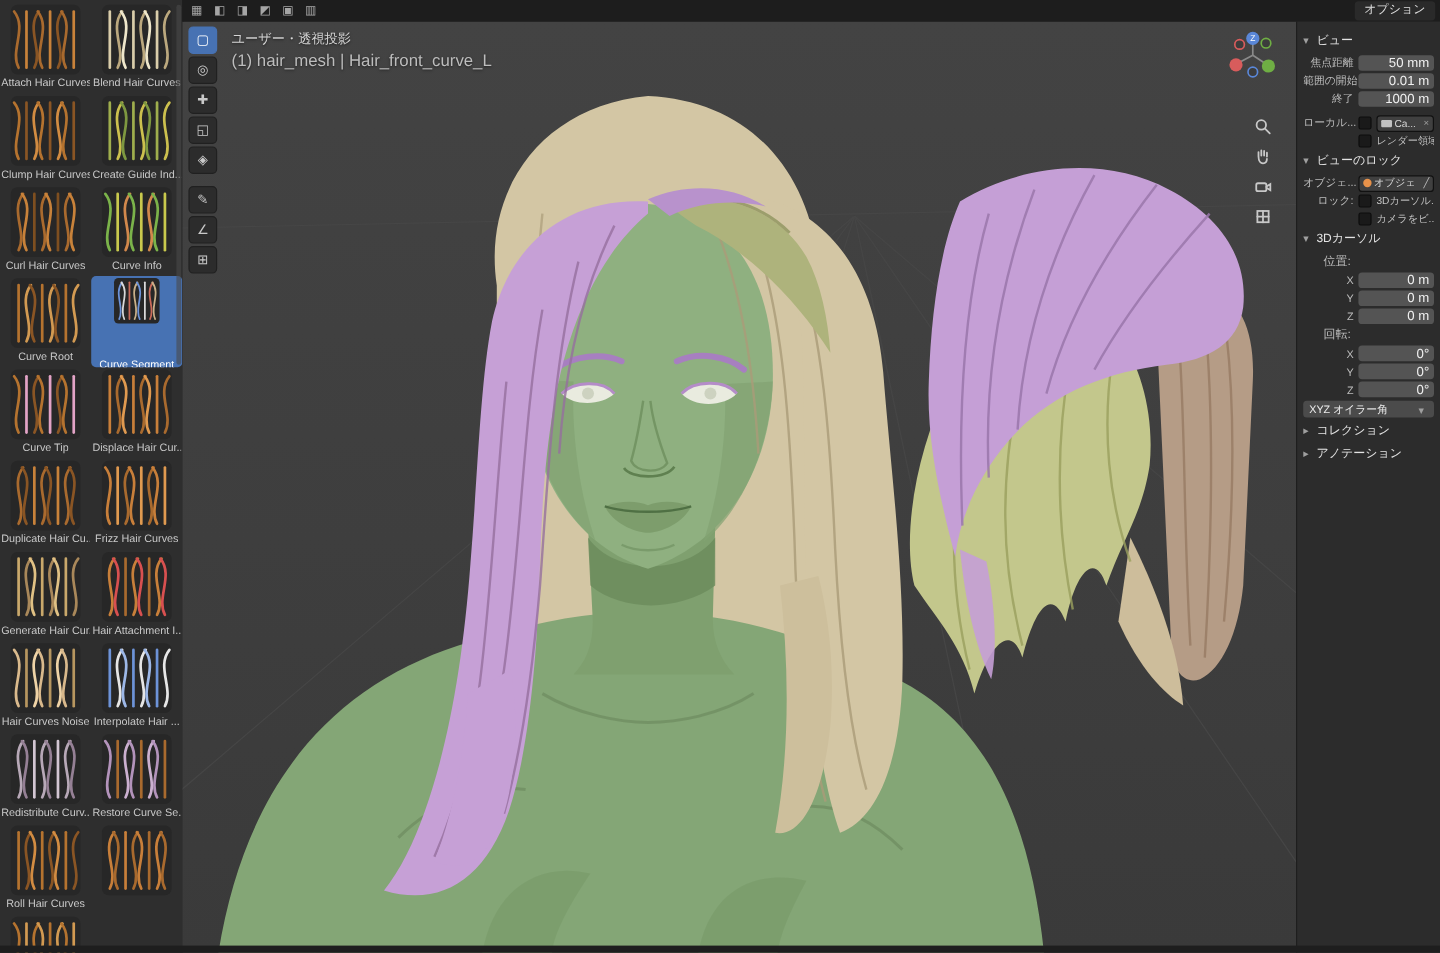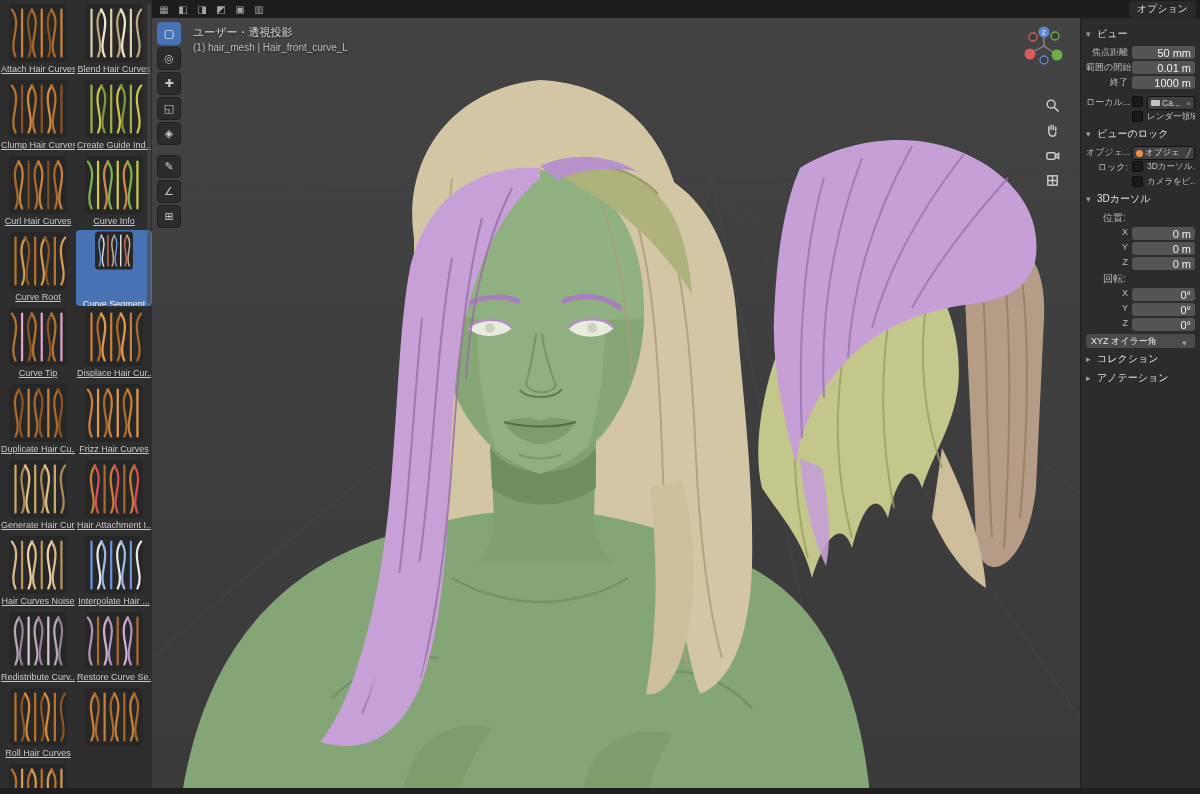--- a/index.html
+++ b/index.html
@@ -8,59 +8,59 @@
 
   
   .asset-panel{position:absolute;left:0;top:0;bottom:0;width:152px;background:#2e2e2e;
                border-right:1px solid #191919;overflow:hidden;}
   .asset-grid{display:grid;grid-template-columns:76px 76px;padding-top:2px;}
   .asset-item{width:76px;height:76px;display:flex;flex-direction:column;align-items:center;
               border-radius:4px;box-sizing:border-box;padding-top:1px;cursor:pointer;}
   .asset-item.selected{background:var(--accent,#4772b3);gap:28px;}
   .asset-thumb{width:60px;height:60px;display:block;}
   .asset-label{font-size:9px;line-height:12px;color:#c9c9c9;white-space:nowrap;max-width:74px;
-               overflow:hidden;text-align:center;text-decoration:underline;}
+               overflow:hidden;text-align:center;}
   .asset-item.selected .asset-label{color:#ffffff;}
   .asset-scrollbar{position:absolute;right:1px;top:4px;width:4px;height:300px;border-radius:2px;
                    background:#4a4a4a;opacity:.6;}
 
   
   .top-bar{position:absolute;left:152px;right:0;top:0;height:18px;background:#1d1d1d;display:flex;
            align-items:center;padding:0 4px;gap:3px;z-index:30;box-sizing:border-box;}
   .top-icon{width:16px;height:14px;display:flex;align-items:center;justify-content:center;
             color:#a6a6a6;font-size:10px;border-radius:2px;cursor:pointer;}
   .options-btn{margin-left:auto;background:#2a2a2a;color:#dcdcdc;font-size:10px;line-height:14px;
                padding:1px 8px;border-radius:3px;cursor:pointer;}
 
   
   .viewport{position:absolute;left:152px;right:0;top:18px;bottom:0;background:#3d3d3d;overflow:hidden;}
   .scene{position:absolute;left:0;top:0;width:100%;height:100%;}
   .vp-overlay{position:absolute;left:41px;top:7px;z-index:10;pointer-events:none;
               text-shadow:0 1px 2px rgba(0,0,0,.55);}
   .vp-line1{font-size:11px;color:#d6d6d6;}
-  .vp-line2{font-size:10px;color:#bdbdbd;margin-top:2px;}
+  .vp-line2{font-size:14px;color:#bdbdbd;margin-top:2px;}
 
   .tool-column{position:absolute;left:5px;top:4px;display:flex;flex-direction:column;gap:2px;z-index:12;}
   .tool-btn{width:22px;height:21px;background:#2c2c2c;border:1px solid #202020;border-radius:4px;
             color:#c9c9c9;font-size:11px;display:flex;align-items:center;justify-content:center;cursor:pointer;}
   .tool-btn.active{background:var(--accent,#4772b3);border-color:var(--accent,#4772b3);color:#fff;}
   .tool-btn.gap{margin-top:8px;}
 
   .gizmo{position:absolute;right:134px;top:6px;width:44px;height:44px;z-index:12;cursor:pointer;}
   .nav-icons{position:absolute;right:139px;top:78px;display:flex;flex-direction:column;gap:7px;z-index:12;}
   .nav-icon{width:18px;height:18px;display:flex;align-items:center;justify-content:center;cursor:pointer;}
   .nav-icon svg{width:15px;height:15px;stroke:#c8c8c8;fill:none;stroke-width:1.6;stroke-linecap:round;}
 
   
   .sidebar{position:absolute;right:0;top:18px;bottom:0;width:120px;background:#2c2c2c;
            border-left:1px solid #1e1e1e;box-sizing:border-box;padding:6px 5px 0 5px;z-index:20;
            font-size:10px;color:#c3c3c3;overflow:hidden;}
   .shead{display:flex;align-items:center;gap:3px;color:#e3e3e3;font-size:10px;margin:3px 0 5px 0;cursor:pointer;}
   .caret{color:#9f9f9f;font-size:9px;width:8px;display:inline-block;}
-  .srow{display:flex;margin-bottom:2px;height:13px;}
+  .srow{display:flex;align-items:center;margin-bottom:2px;height:13px;}
   .slabel{flex:0 0 42px;text-align:right;padding-right:4px;color:#bcbcbc;font-size:9px;
           white-space:nowrap;overflow:hidden;}
   .sval{flex:1;background:#545454;border-radius:3px;height:13px;display:flex;align-items:center;
         justify-content:flex-end;padding:0 4px;color:#f0f0f0;font-size:11px;cursor:pointer;min-width:0;}
   .sname{flex:1;background:#404040;border:1px solid #111;border-radius:3px;height:12px;display:flex;
          align-items:center;gap:2px;padding:0 3px;color:#d5d5d5;font-size:8.5px;cursor:pointer;
          min-width:0;overflow:hidden;white-space:nowrap;}
   .xbtn{margin-left:auto;color:#9a9a9a;font-size:8px;cursor:pointer;}
   .chk{flex:0 0 9px;width:9px;height:9px;background:#1a1a1a;border:1px solid #0d0d0d;border-radius:2px;
        margin-right:4px;cursor:pointer;}

